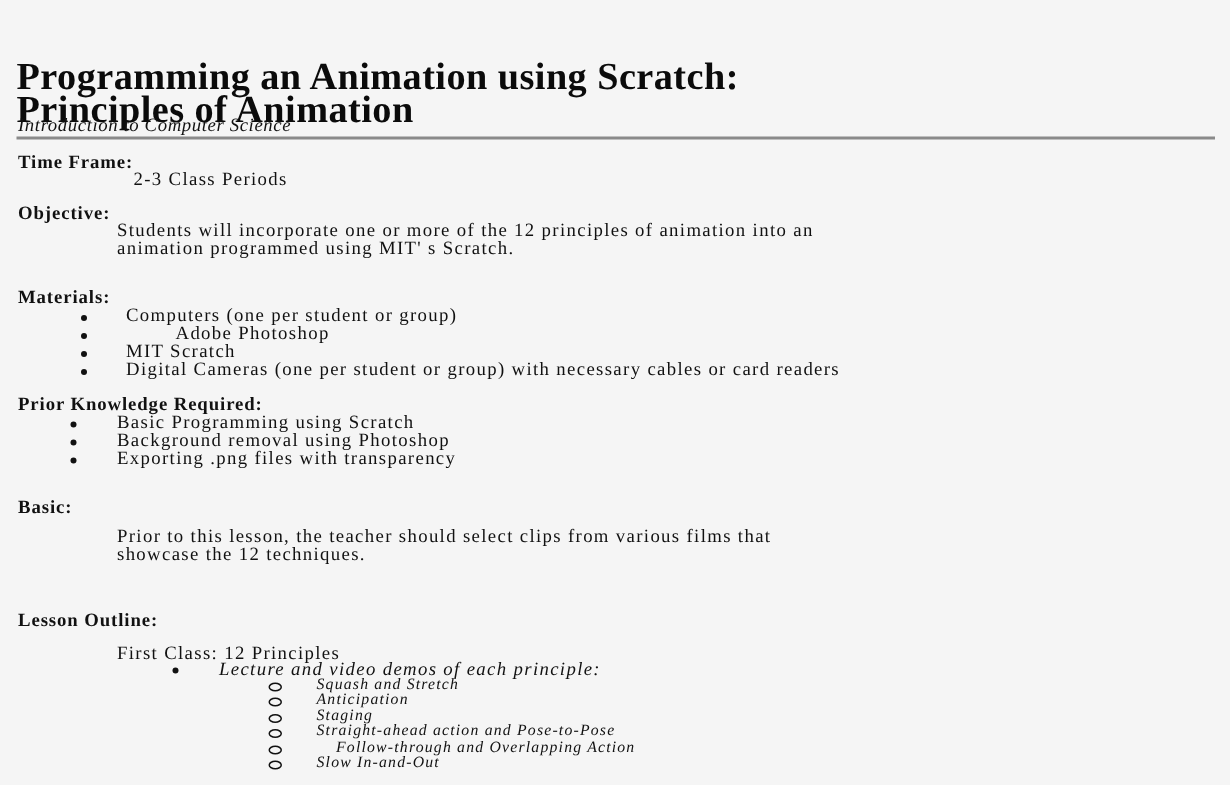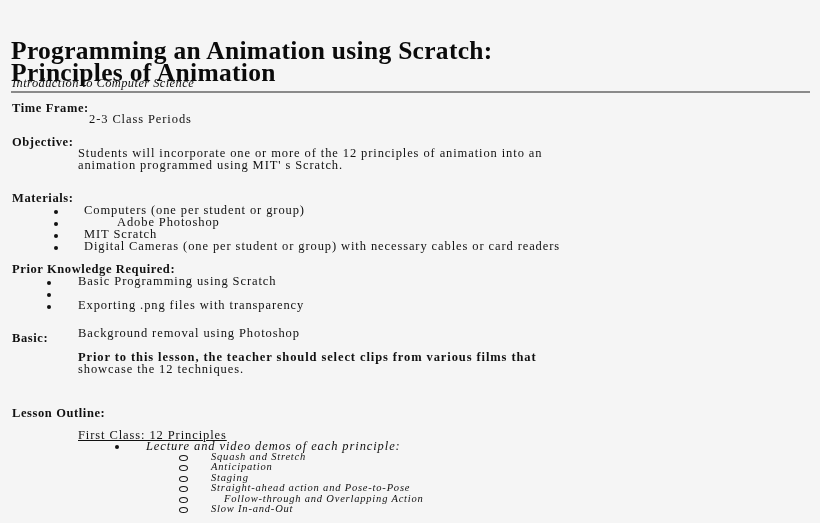--- a/index.html
+++ b/index.html
@@ -25,21 +25,21 @@
   }
   .t {
     font-size: 12.5px; letter-spacing: 0.9px; line-height: 13px;
   }
   .bullet {
     position: absolute; width: 4px; height: 4px; border-radius: 50%; background: #111;
   }
   .circ {
     position: absolute; width: 7px; height: 4px; border: 1.5px solid #111; border-radius: 50%;
   }
-  .ul { text-decoration: underline; }
+  .ul { }
   .it { font-style: italic; }
   .sm { font-size: 10.5px; letter-spacing: 0.8px; font-style: italic; }
 </style>
 </head>
 <body>
 
 <div class="abs title" style="top:37px;text-align:center;">Programming an Animation using Scratch:</div>
 <div class="abs title" style="top:59px;">Principles of Animation</div>
 <div class="abs subtitle">Introduction to Computer Science</div>
 <div class="rule"></div>
@@ -58,26 +58,26 @@
 <div class="abs t" style="left:84px; top:216px;margin-left:33px;">Adobe Photoshop</div>
 <div class="bullet" style="left:54px; top:234px;"></div>
 <div class="abs t" style="left:84px; top:228px;">MIT Scratch</div>
 <div class="bullet" style="left:54px; top:246px;"></div>
 <div class="abs t" style="left:84px; top:240px;">Digital Cameras (one per student or group) with necessary cables or card readers</div>
 
 <div class="abs h" style="top:262px;">Prior Knowledge Required:</div>
 <div class="bullet" style="left:47px; top:281px;"></div>
 <div class="abs t" style="left:78px; top:275px;">Basic Programming using Scratch</div>
 <div class="bullet" style="left:47px; top:293px;"></div>
-<div class="abs t" style="left:78px; top:287px;margin-top:40px;">Background removal using Photoshop</div>
+<div class="abs t" style="left:78px; top:287px;">Background removal using Photoshop</div>
 <div class="bullet" style="left:47px; top:305px;"></div>
 <div class="abs t" style="left:78px; top:299px;">Exporting .png files with transparency</div>
 
 <div class="abs h" style="top:331px;">Basic:</div>
-<div class="abs t" style="left:78px; top:351px;font-weight:bold;">Prior to this lesson, the teacher should select clips from various films that</div>
+<div class="abs t" style="left:78px; top:351px;">Prior to this lesson, the teacher should select clips from various films that</div>
 <div class="abs t" style="left:78px; top:363px;">showcase the 12 techniques.</div>
 
 <div class="abs h" style="top:406px;">Lesson Outline:</div>
 <div class="abs t ul" style="left:78px; top:429px;">First Class:  12 Principles</div>
 <div class="bullet" style="left:115px; top:445px;"></div>
 <div class="abs t it" style="left:146px; top:440px;">Lecture and video demos of each principle:</div>
 
 <div class="circ" style="left:179px; top:455px;"></div>
 <div class="abs sm it" style="left:211px; top:451px;">Squash and Stretch</div>
 <div class="circ" style="left:179px; top:465px;"></div>

